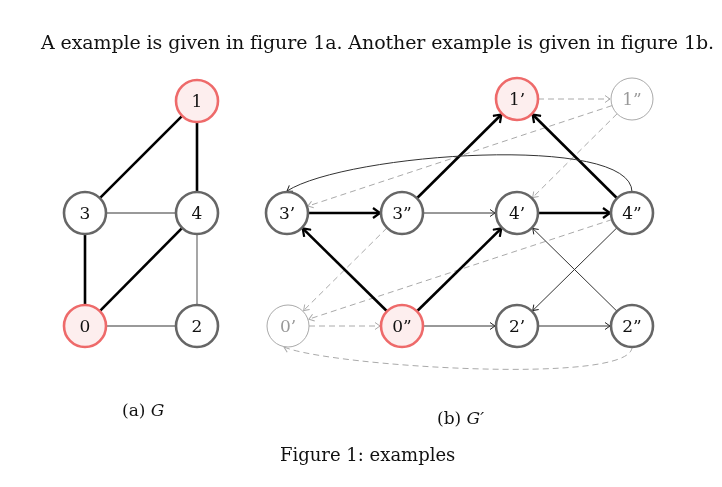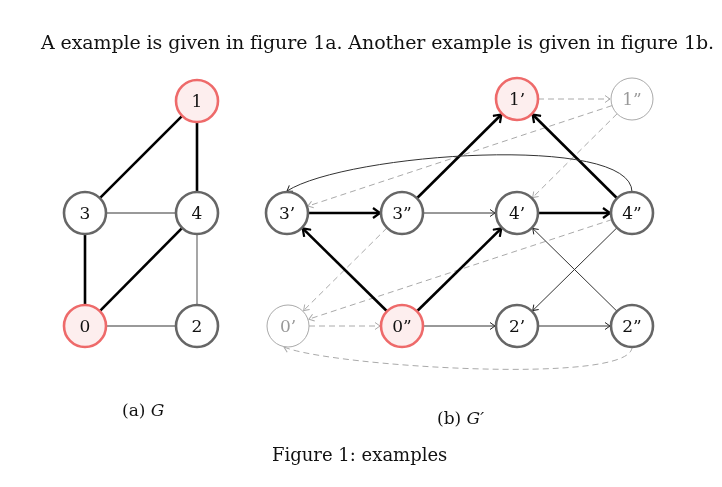--- a/index.html
+++ b/index.html
@@ -4,21 +4,21 @@
 <style>
   html, body { margin: 0; padding: 0; background: #ffffff; }
   body { width: 722px; height: 487px; position: relative; overflow: hidden;
          font-family: "DejaVu Serif", "Liberation Serif", serif; color: #111; }
   .intro { position: absolute; left: 41px; top: 31px; font-size: 19px; white-space: nowrap; letter-spacing: -0.1px; }
   svg#fig { position: absolute; left: 0; top: 0; }
   .subcap { position: absolute; font-size: 17px; white-space: nowrap; }
   .subcap .it { font-style: italic; }
   #cap-a { left: 122px; top: 400px; }
   #cap-b { left: 437px; top: 400px; margin-top: 8px; }
-  #caption { position: absolute; left: 272px; top: 444px; font-size: 18px; white-space: nowrap; }
+  #caption { position: absolute; left: 280px; top: 444px; font-size: 18px; white-space: nowrap; }
   .node-label { font-family: "DejaVu Serif", "Liberation Serif", serif; font-size: 17px; }
 </style>
 </head>
 <body>
 
 <div class="intro">A example is given in figure 1a. Another example is given in figure 1b.</div>
 
 <svg id="fig" width="722" height="487">
   <defs>
     <marker id="arr-thick" markerWidth="12" markerHeight="12" refX="9" refY="6" orient="auto" markerUnits="userSpaceOnUse">

